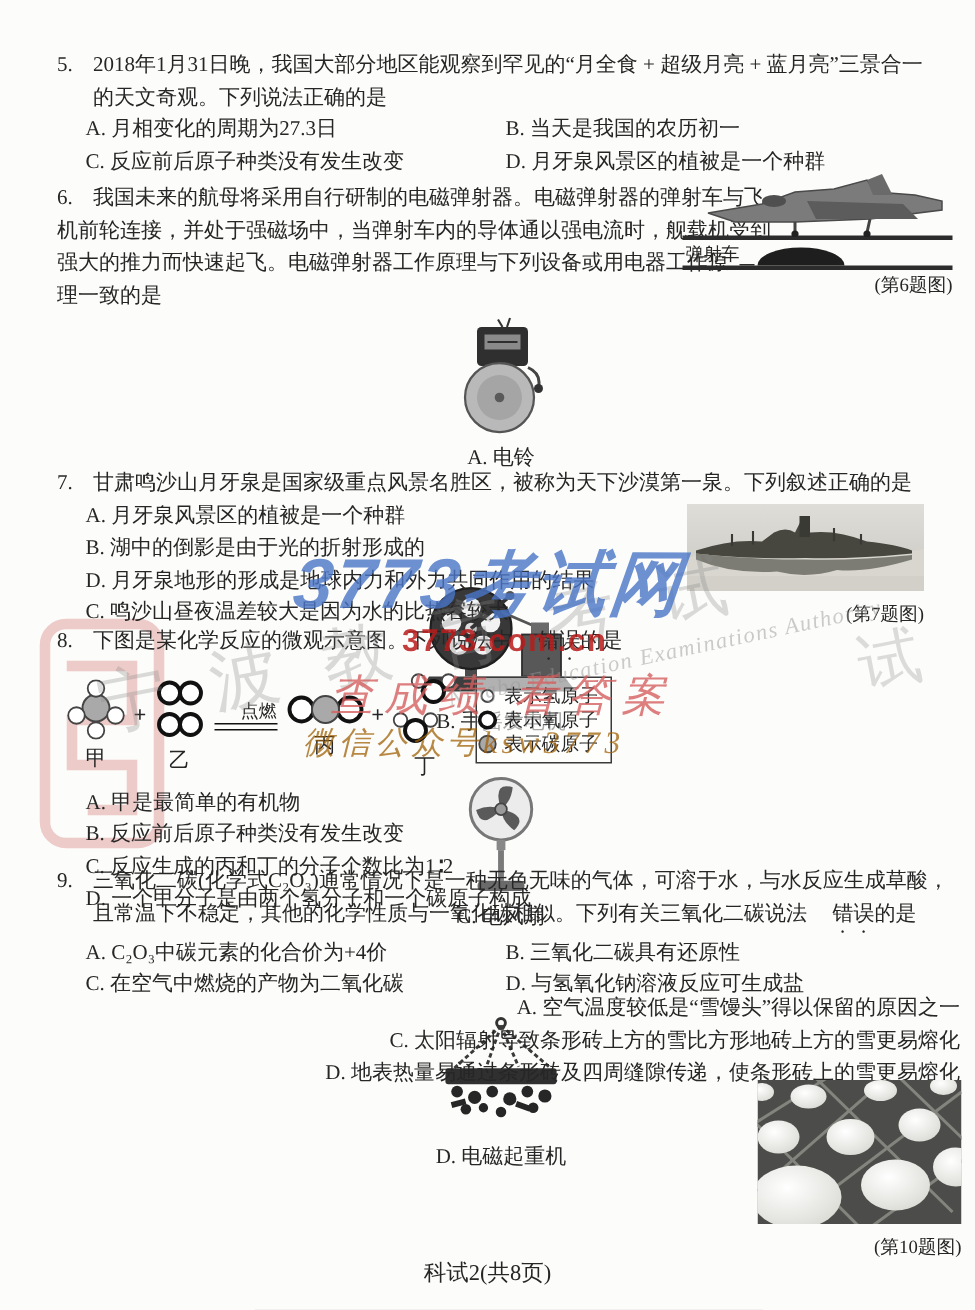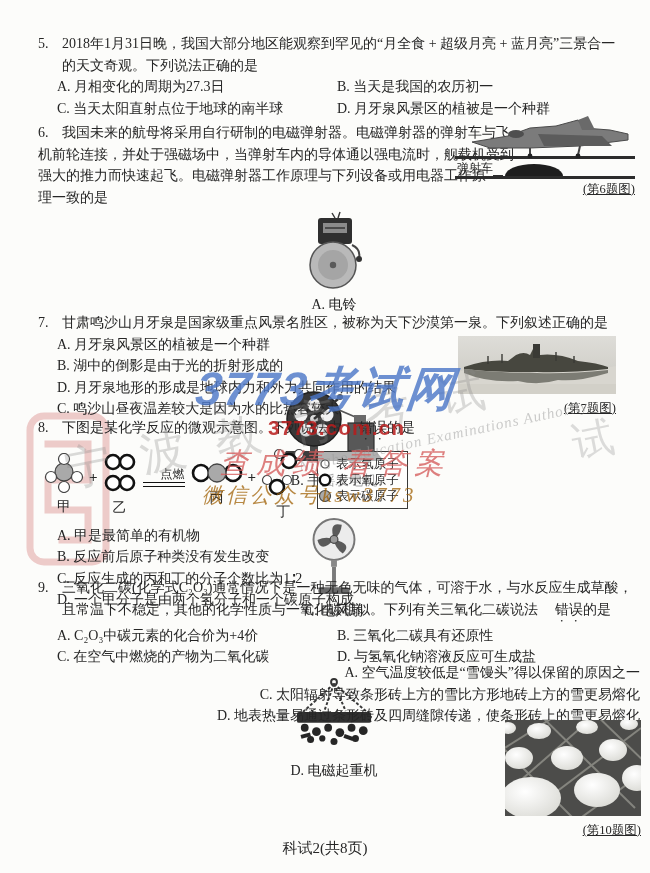--- a/index.html
+++ b/index.html
@@ -10,21 +10,21 @@
   .qrow{display:flex;}
   .qnum{flex:0 0 24px;}
   .qnum.w32{flex:0 0 32px;}
   .qtext{flex:1 1 auto;}
   .opts{padding-left:19px;}
   .optrow{display:flex;}
   .optrow .c1{flex:0 0 280px;}
   .emdot{-webkit-text-emphasis:filled dot;text-emphasis:filled dot;
          -webkit-text-emphasis-position:under right;text-emphasis-position:under right;padding-left:17px;}
   .fig{position:absolute;text-align:right;}
-  .figcap{font-size:12.5px;margin-top:2px;white-space:nowrap;text-decoration:underline;}
+  .figcap{font-size:12.5px;margin-top:2px;white-space:nowrap;}
   
   .track-top{border-top:3px solid #2c2c2c;margin-top:-6px;}
   .track-row{display:flex;align-items:flex-end;height:17px;border-bottom:3px solid #2c2c2c;padding:0 2px;}
   .track-label{font-size:12px;line-height:15px;white-space:nowrap;}
   .track-conn{flex:0 0 10px;height:7px;border-bottom:1.5px solid #2c2c2c;}
   .track-blob{width:58px;height:12px;background:#1e1e1e;border-radius:50% 50% 0 0/100% 100% 0 0;margin-left:2px;}
   
   .devices{position:absolute;left:45px;top:202px;width:578px;display:flex;flex-direction:column;}
   .device{display:flex;flex-direction:column;align-items:center;justify-content:flex-end;}
   .device .dlabel{font-size:14px;margin-top:5px;white-space:nowrap;}
@@ -85,21 +85,21 @@
           <div class="line">2018年1月31日晚，我国大部分地区能观察到罕见的“月全食 + 超级月亮 + 蓝月亮”三景合一</div>
           <div class="line">的天文奇观。下列说法正确的是</div>
         </div>
       </div>
       <div class="opts">
         <div class="optrow">
           <div class="c1 line">A. 月相变化的周期为27.3日</div>
           <div class="line">B. 当天是我国的农历初一</div>
         </div>
         <div class="optrow">
-          <div class="c1 line">C. 当天太阳直射点位于地球的南半球</div>
+          <div class="c1 line">C. 反应前后原子种类没有发生改变</div>
           <div class="line">D. 月牙泉风景区的植被是一个种群</div>
         </div>
       </div>
     </div>
 
     <div class="q" style="left:38px;top:122px;width:430px;">
       <div class="qrow">
         <div class="qnum">6.</div>
         <div class="qtext">
           <div class="line">我国未来的航母将采用自行研制的电磁弹射器。电磁弹射器的弹射车与飞</div>

